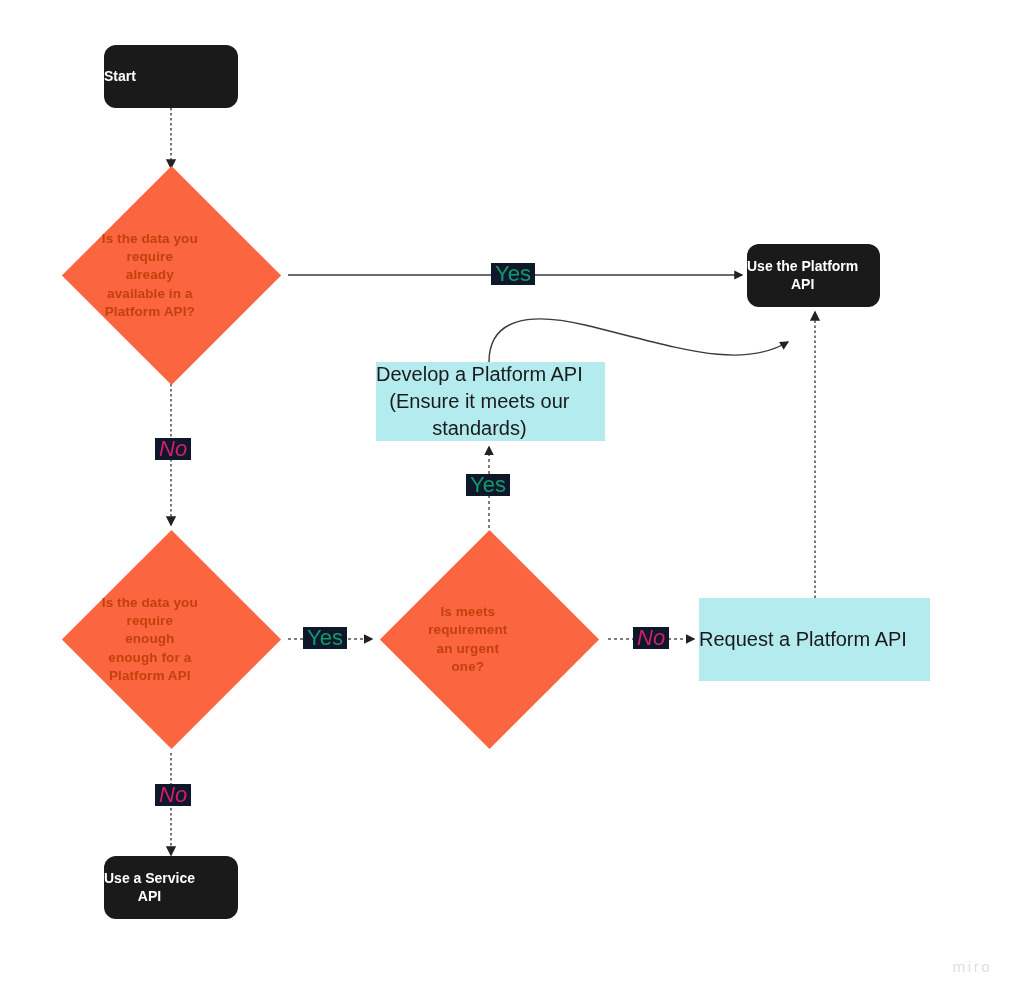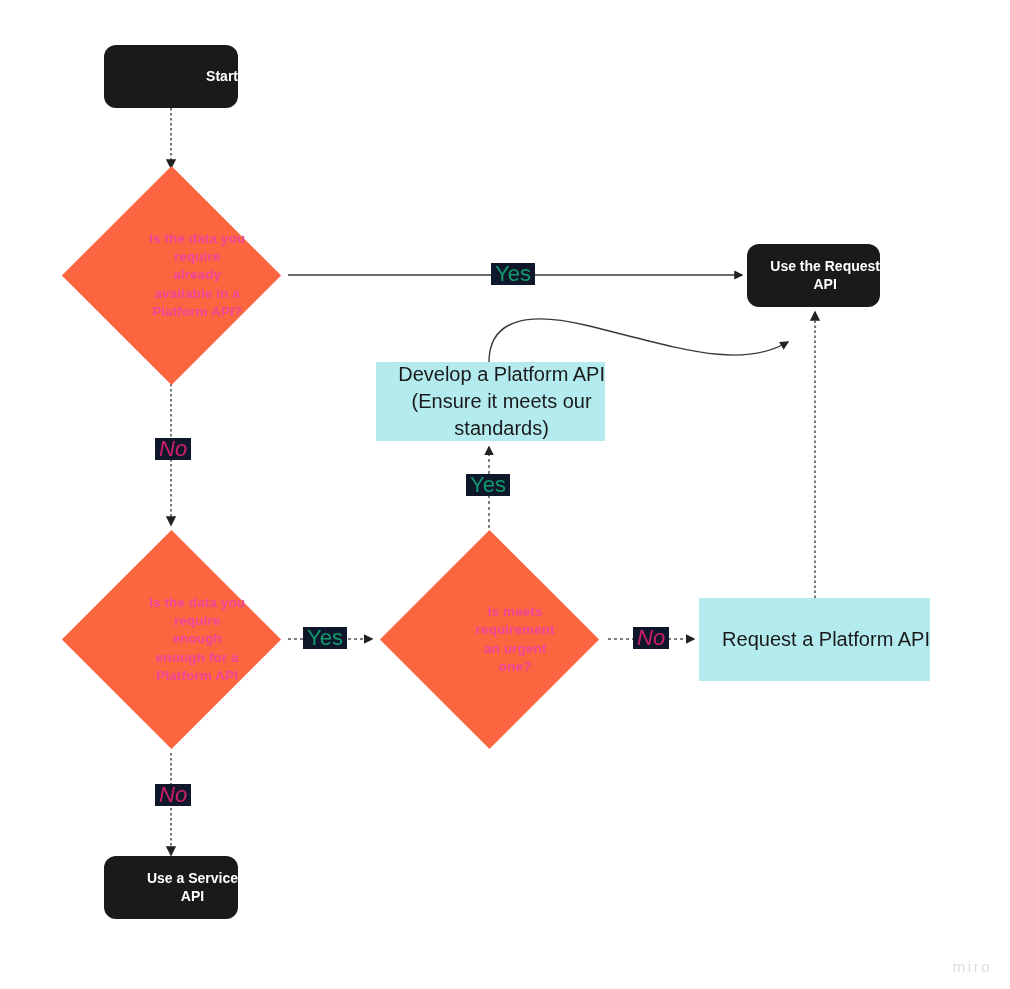--- a/index.html
+++ b/index.html
@@ -19,23 +19,22 @@
     left: 0;
     top: 0;
     width: 1010px;
     height: 989px;
   }
   .node {
     position: absolute;
     box-sizing: border-box;
     display: flex;
     align-items: center;
-    justify-content: flex-end;
+    justify-content: flex-start;
     text-align: center;
-    padding-left: 11px;
   }
   
   .term {
     background: #1a1a1a;
     border-radius: 12px;
     color: #ffffff;
     font-weight: bold;
     font-size: 14px;
     line-height: 1.25;
   }
@@ -47,21 +46,21 @@
     position: absolute;
     left: 0; top: 0;
     width: 100%;
     height: 100%;
     background: #fb6540;
     transform: rotate(45deg);
   }
   .diamond .dlabel {
     position: relative;
     z-index: 2;
-    color: #ec4899;
+    color: #c2410c;
     font-weight: bold;
     font-size: 13.5px;
     line-height: 1.35;
     width: 72%;
     text-align: center;
     letter-spacing: 0.1px;
   }
   
   .proc {
     background: #b3ebef;
@@ -133,21 +132,21 @@
     <div>Is the data you</div>
     <div>require</div>
     <div>already</div>
     <div>available in a</div>
     <div>Platform API?</div>
   </div>
 </div>
 
 <div class="node term" style="left:747px; top:244px; width:133px; height:63px;">
   <div>
-    <div>Use the Request</div>
+    <div>Use the Platform</div>
     <div>API</div>
   </div>
 </div>
 
 <div class="node proc" style="left:376px; top:362px; width:229px; height:79px;">
   <div>
     <div>Develop a Platform API</div>
     <div>(Ensure it meets our</div>
     <div>standards)</div>
   </div>

